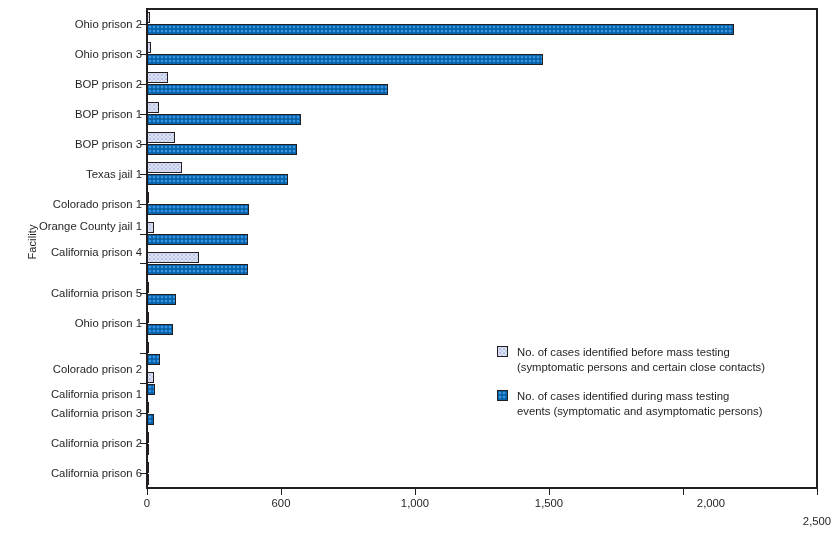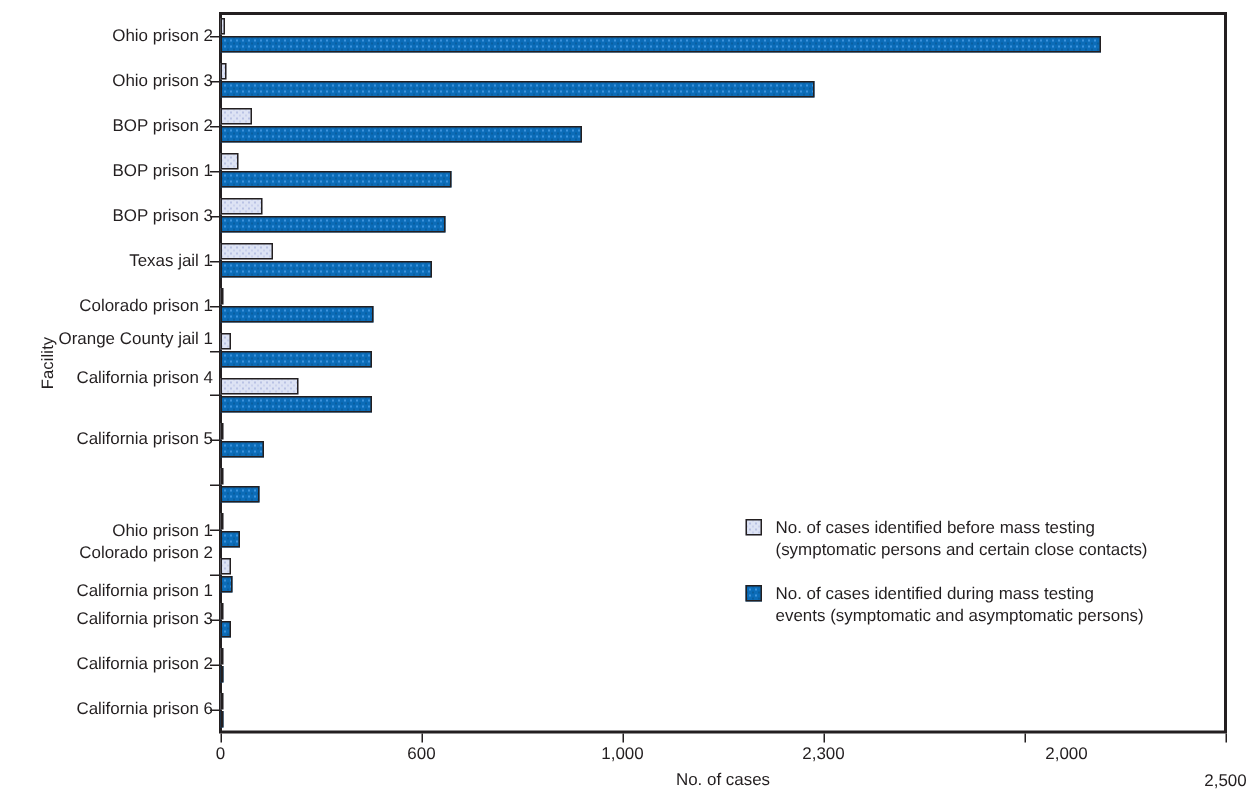--- a/index.html
+++ b/index.html
@@ -188,21 +188,21 @@
       <div class="cat-label" style="top: 17.9688px;">Ohio prison 2</div>
       <div class="cat-label" style="top: 47.9062px;">Ohio prison 3</div>
       <div class="cat-label" style="top: 77.8438px;">BOP prison 2</div>
       <div class="cat-label" style="top: 107.781px;">BOP prison 1</div>
       <div class="cat-label" style="top: 137.719px;">BOP prison 3</div>
       <div class="cat-label" style="top: 167.656px;">Texas jail 1</div>
       <div class="cat-label" style="top: 197.594px;">Colorado prison 1</div>
       <div class="cat-label" style="top: 220px;">Orange County jail 1</div>
       <div class="cat-label" style="top: 246px;">California prison 4</div>
       <div class="cat-label" style="top: 287.406px;">California prison 5</div>
-      <div class="cat-label" style="top: 317.344px; margin-top: 31px;">Ohio prison 1</div>
+      <div class="cat-label" style="top: 317.344px;">Ohio prison 1</div>
       <div class="cat-label" style="top: 363px;">Colorado prison 2</div>
       <div class="cat-label" style="top: 388px;">California prison 1</div>
       <div class="cat-label" style="top: 407.156px;">California prison 3</div>
       <div class="cat-label" style="top: 437.094px;">California prison 2</div>
       <div class="cat-label" style="top: 467.031px;">California prison 6</div>
     </div>
 
   <div class="plot-frame"></div>
 
   <div class="bars-layer" id="bars-layer">
@@ -241,27 +241,26 @@
     </div>
 
   <div id="x-axis">
       <div class="tick-x" style="left: 147px;"></div>
       <div class="xtick-label" style="left: 147px;">0</div>
       <div class="tick-x" style="left: 281px;"></div>
       <div class="xtick-label" style="left: 281px;">600</div>
       <div class="tick-x" style="left: 415px;"></div>
       <div class="xtick-label" style="left: 415px;">1,000</div>
       <div class="tick-x" style="left: 549px;"></div>
-      <div class="xtick-label" style="left: 549px;">2,300</div>
+      <div class="xtick-label" style="left: 549px;">1,500</div>
       <div class="tick-x" style="left: 683px;"></div>
       <div class="xtick-label" style="left: 683px; margin-left: 28px;">2,000</div>
       <div class="tick-x" style="left: 817px;"></div>
       <div class="xtick-label" style="left: 817px; margin-top: 18px;">2,500</div>
     </div>
-  <div class="x-axis-title">No. of cases</div>
 
   <div class="legend">
     <div class="legend-row">
       <span class="legend-swatch before"></span>
       <span class="legend-text">No. of cases identified before mass testing
 (symptomatic persons and certain close contacts)</span>
     </div>
     <div class="legend-row">
       <span class="legend-swatch during"></span>
       <span class="legend-text">No. of cases identified during mass testing

